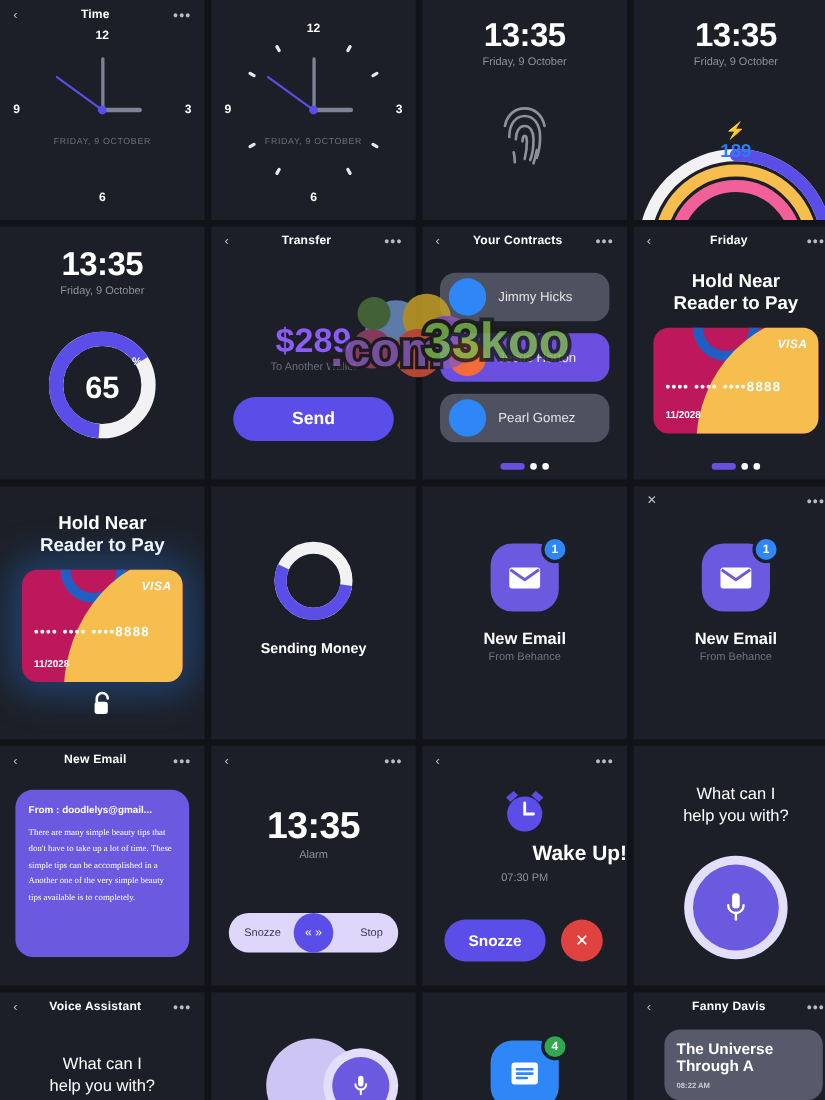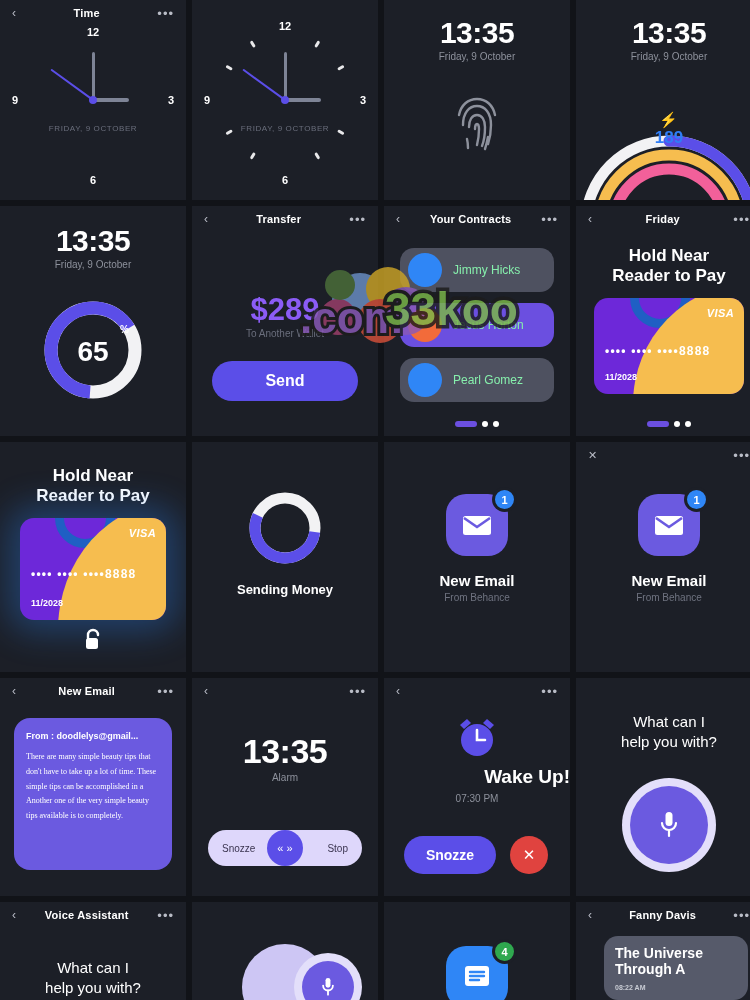--- a/index.html
+++ b/index.html
@@ -83,30 +83,30 @@
   .pillbtn { position:absolute; left:20px; right:20px; height:40px; border-radius:22px;
              background:#5b4ee8; color:#fff; font-size:16px; font-weight:bold;
              display:flex; align-items:center; justify-content:center; }
 
   
   .contact { position:absolute; left:16px; right:16px; height:44px; border-radius:14px;
              background:#4e5160; display:flex; align-items:center; padding-left:8px; }
   .contact.active { background:#6b4fe0; }
   .cav { width:34px; height:34px; border-radius:50%; background:#2f86f6; flex:none; }
   .cav.orange { background:#f26b3a; }
-  .cname { font-size:12px; color:#86efac; margin-left:11px; font-weight:500; }
+  .cname { font-size:12px; color:#e5e5e5; margin-left:11px; font-weight:500; }
   .dots3 { position:absolute; bottom:9px; left:50%; transform:translateX(-50%);
            display:flex; align-items:center; gap:5px; }
   .dots3 .bar { width:22px; height:6px; border-radius:3px; background:#6b4fe0; }
   .dots3 .dt  { width:6px; height:6px; border-radius:50%; background:#fff; }
 
   
   .holdtxt { position:absolute; left:0; right:0; text-align:center;
              font-size:17px; font-weight:bold; line-height:1.15; color:#fff; }
-  .card { position:absolute; border-radius:14px; overflow:hidden; background:#6d28d9; }
+  .card { position:absolute; border-radius:14px; overflow:hidden; background:#be185d; }
   .card .arcdeco { position:absolute; width:60px; height:60px; border-radius:50%;
                    border:9px solid #1f5fc4; top:-30px; left:24%; }
   .card .wedge { position:absolute; right:-6px; bottom:-10px; width:78%; height:125%;
                  background:#f6bd4f; border-radius:100% 0 0 0; }
   .card .visa { position:absolute; right:10px; top:9px; font-size:11px; font-weight:bold;
                 font-style:italic; color:#fff; letter-spacing:.4px; z-index:3; }
   .card .numrow { position:absolute; left:11px; top:48%; font-size:12px; color:#fff;
                   letter-spacing:1.2px; z-index:3; font-weight:bold; }
   .card .exp { position:absolute; left:11px; bottom:12px; font-size:9px; color:#fff;
                z-index:3; font-weight:bold; }

